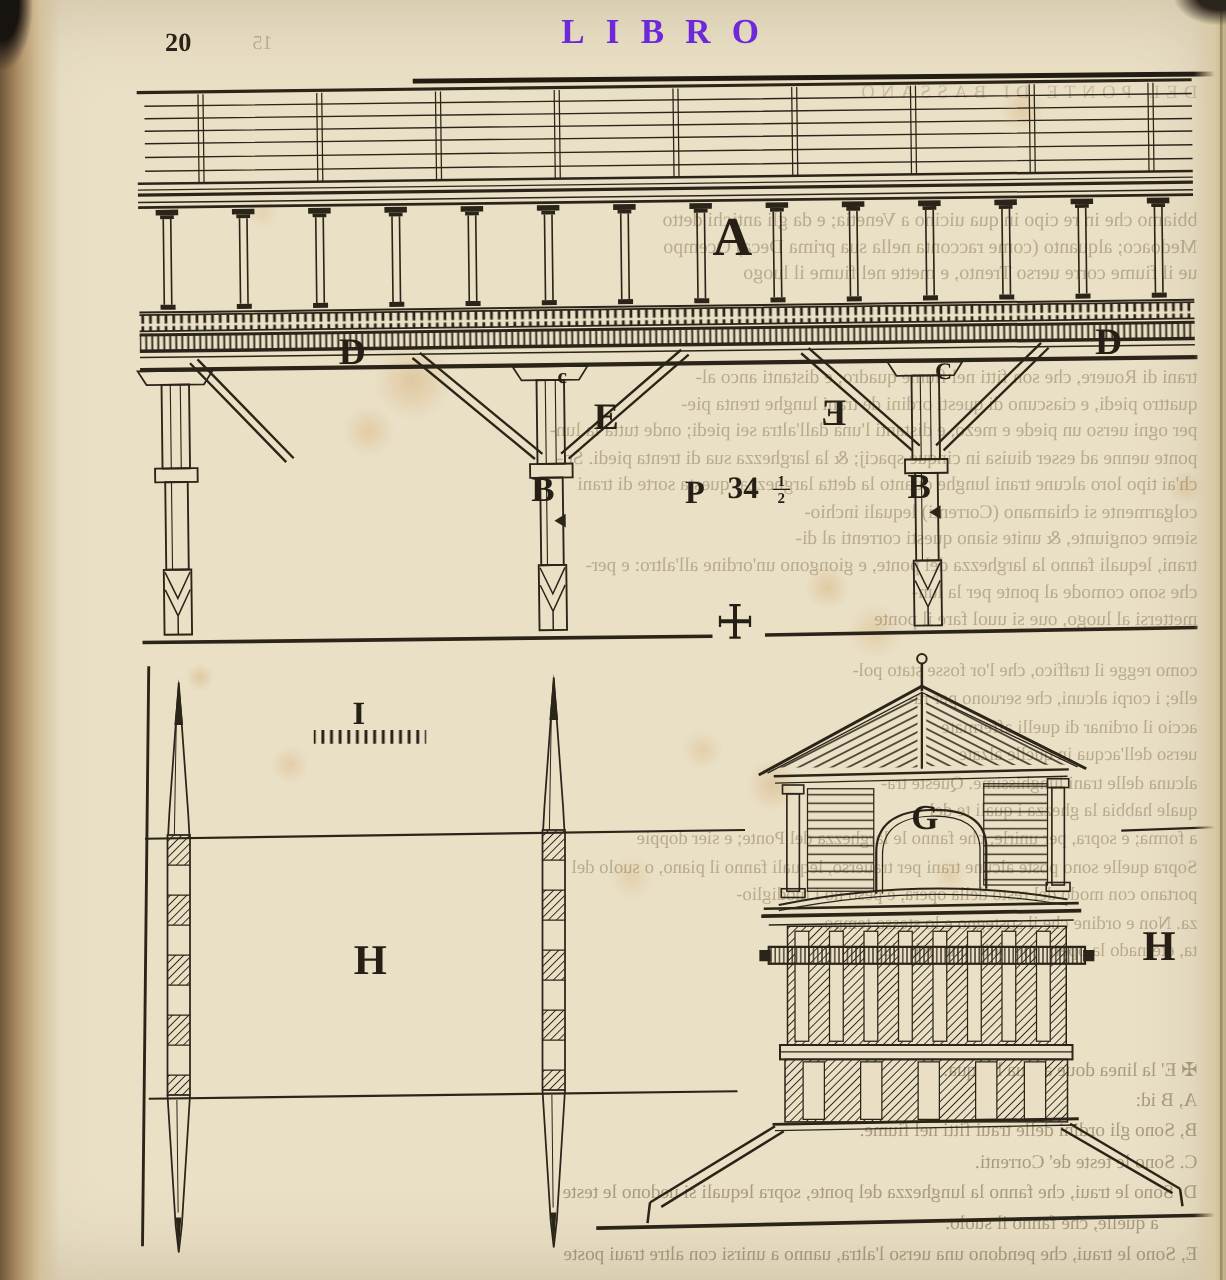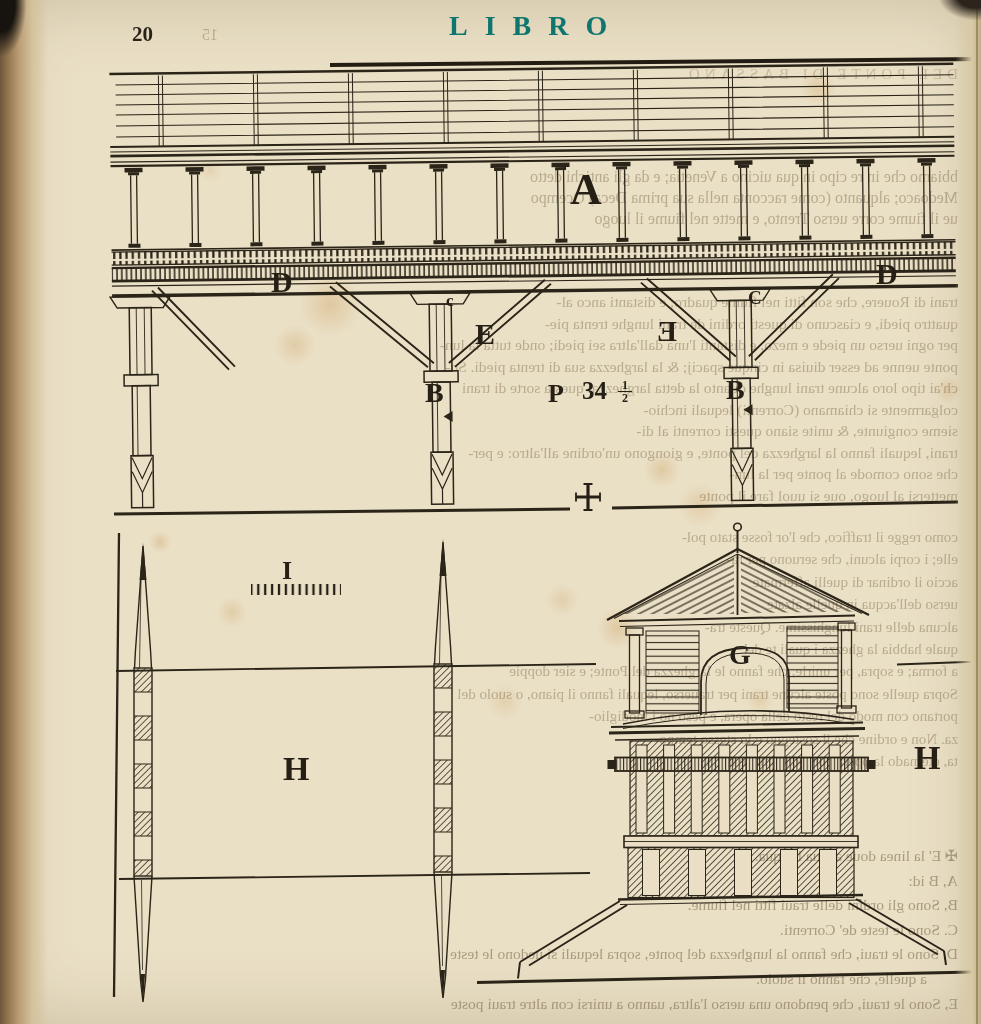--- a/index.html
+++ b/index.html
@@ -53,21 +53,21 @@
   .bl-b .bl-line{height:21.5px;}
   .bl-c{left:560px;top:529px;width:398px;font-size:15px;}
   .bl-c .bl-line{height:22.4px;}
   .bl-legend{left:180px;top:847px;width:778px;font-size:15.5px;color:rgba(110,92,62,.52);}
   .bl-legend .bl-line{height:24.6px;}
   .bl-pageno{left:202px;top:26px;font-size:16px;color:rgba(122,102,70,.40);}
   
   .letter{position:absolute;color:#261f15;font-weight:bold;line-height:1;letter-spacing:0;}
   .mirrored{transform:scaleX(-1);}
   .title{position:absolute;left:449px;top:10px;font-size:28px;font-weight:bold;
-         letter-spacing:17px;color:#0f766e;}
+         letter-spacing:17px;color:#6d28d9;}
   .pageno{position:absolute;left:132px;top:22px;font-size:21px;font-weight:bold;color:#2a2318;}
   .rule{position:absolute;left:330px;top:57px;width:651px;height:10px;}
   .frac{position:absolute;display:inline-block;width:14px;text-align:center;color:#261f15;font-weight:bold;}
   .frac .num{display:block;font-size:12px;line-height:11px;border-bottom:1.6px solid #261f15;}
   .frac .den{display:block;font-size:12px;line-height:12px;}
   svg.art{position:absolute;left:0;top:0;}
 </style>
 </head>
 <body>
 

